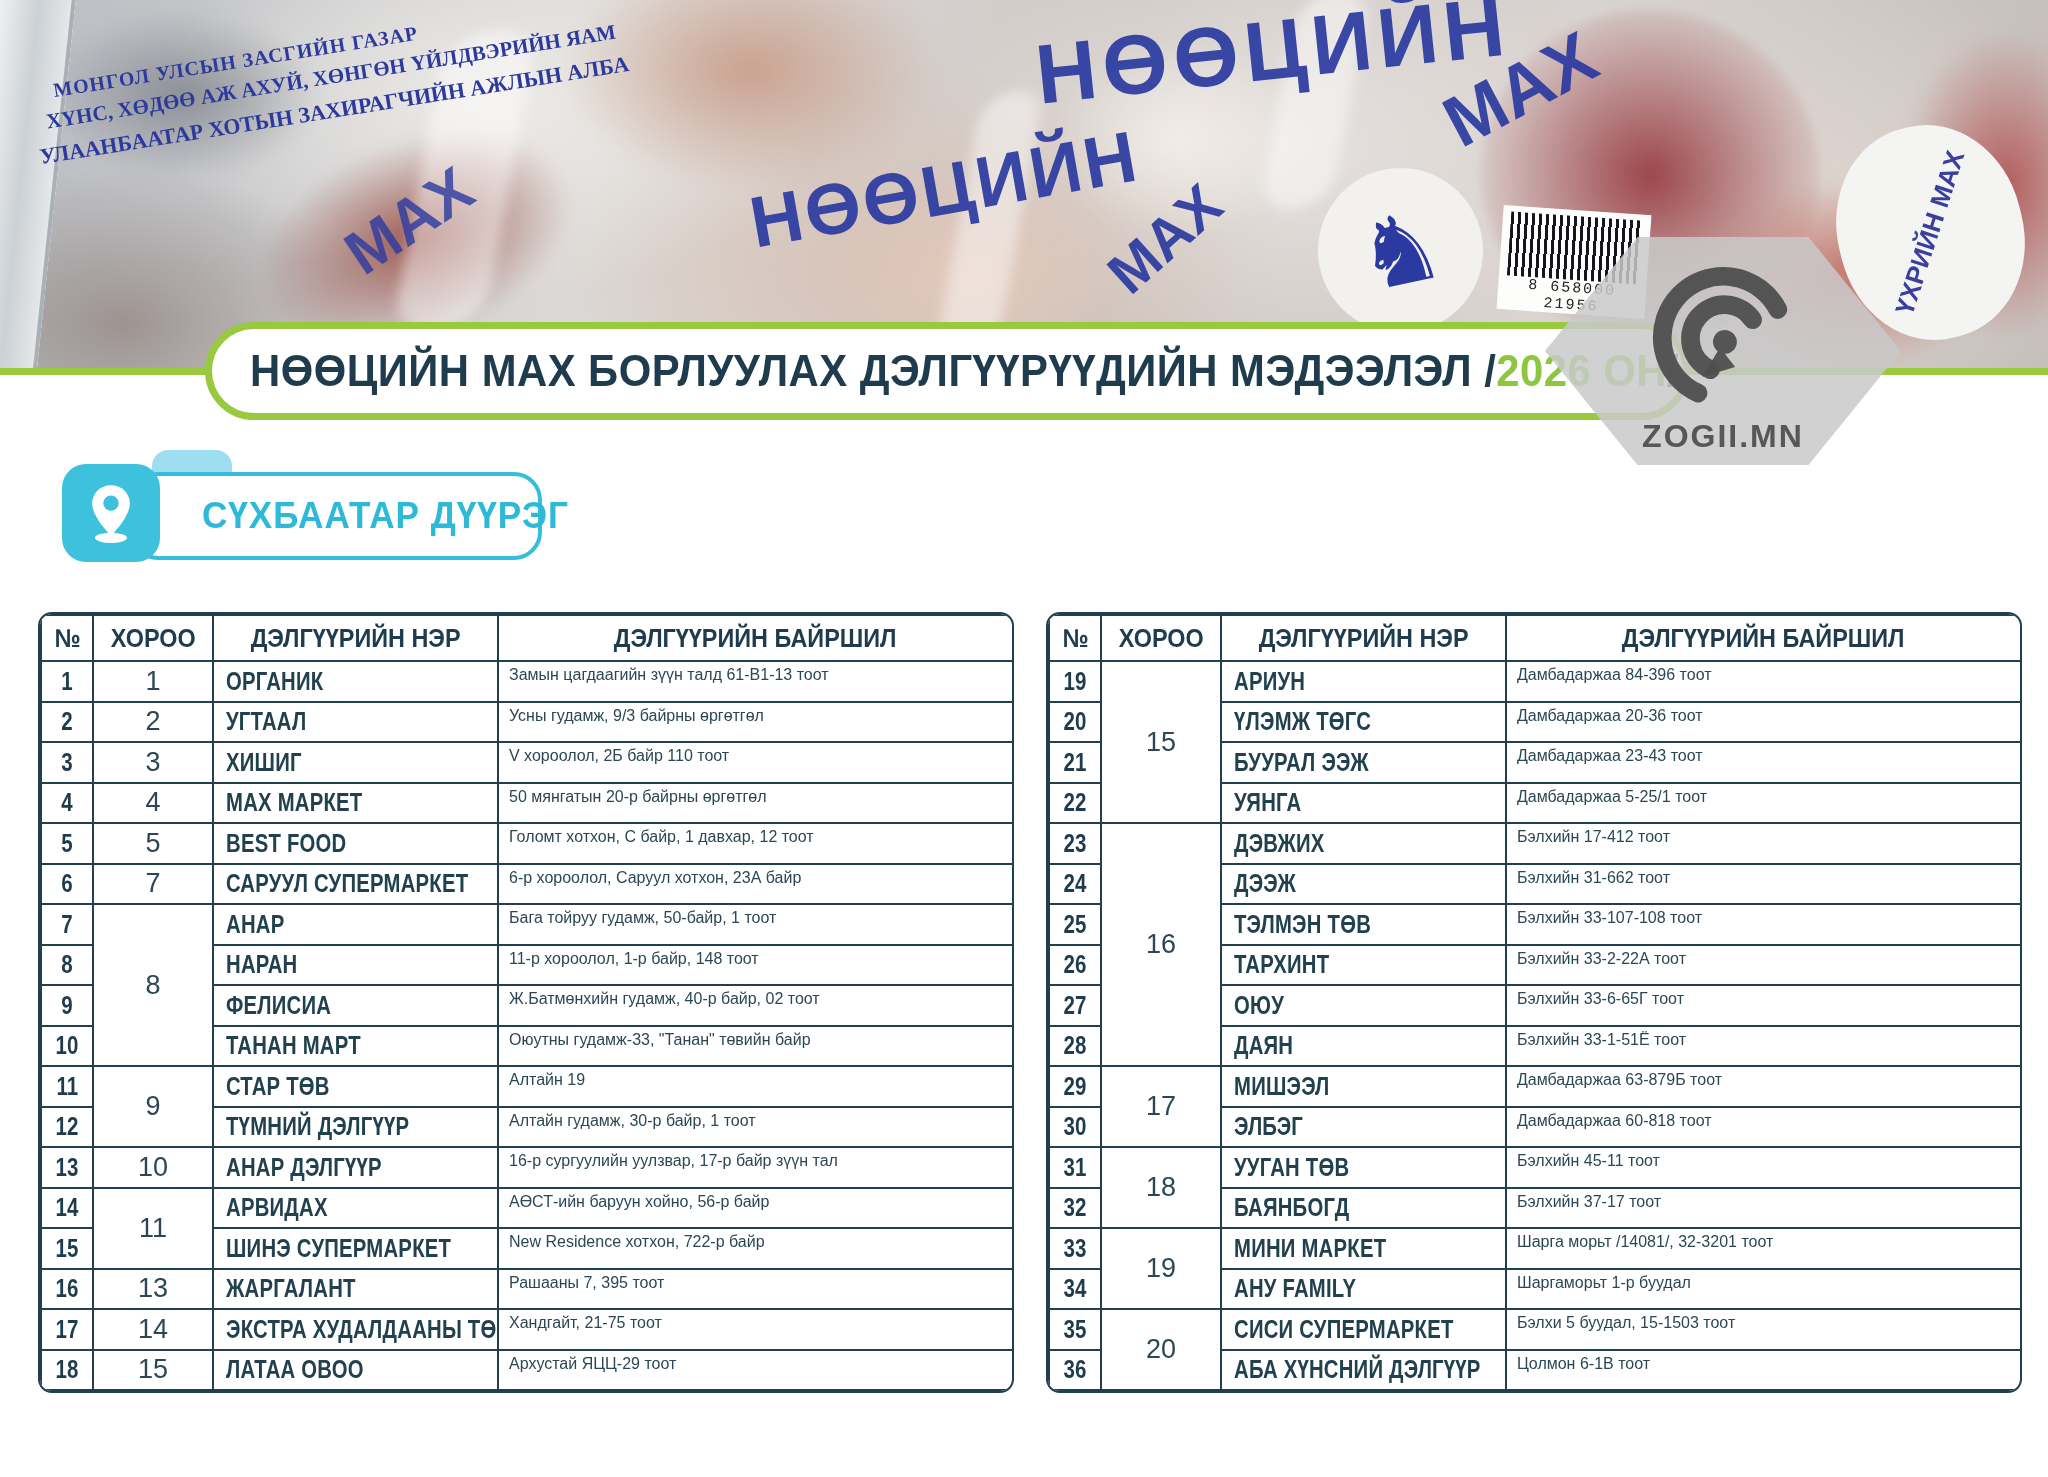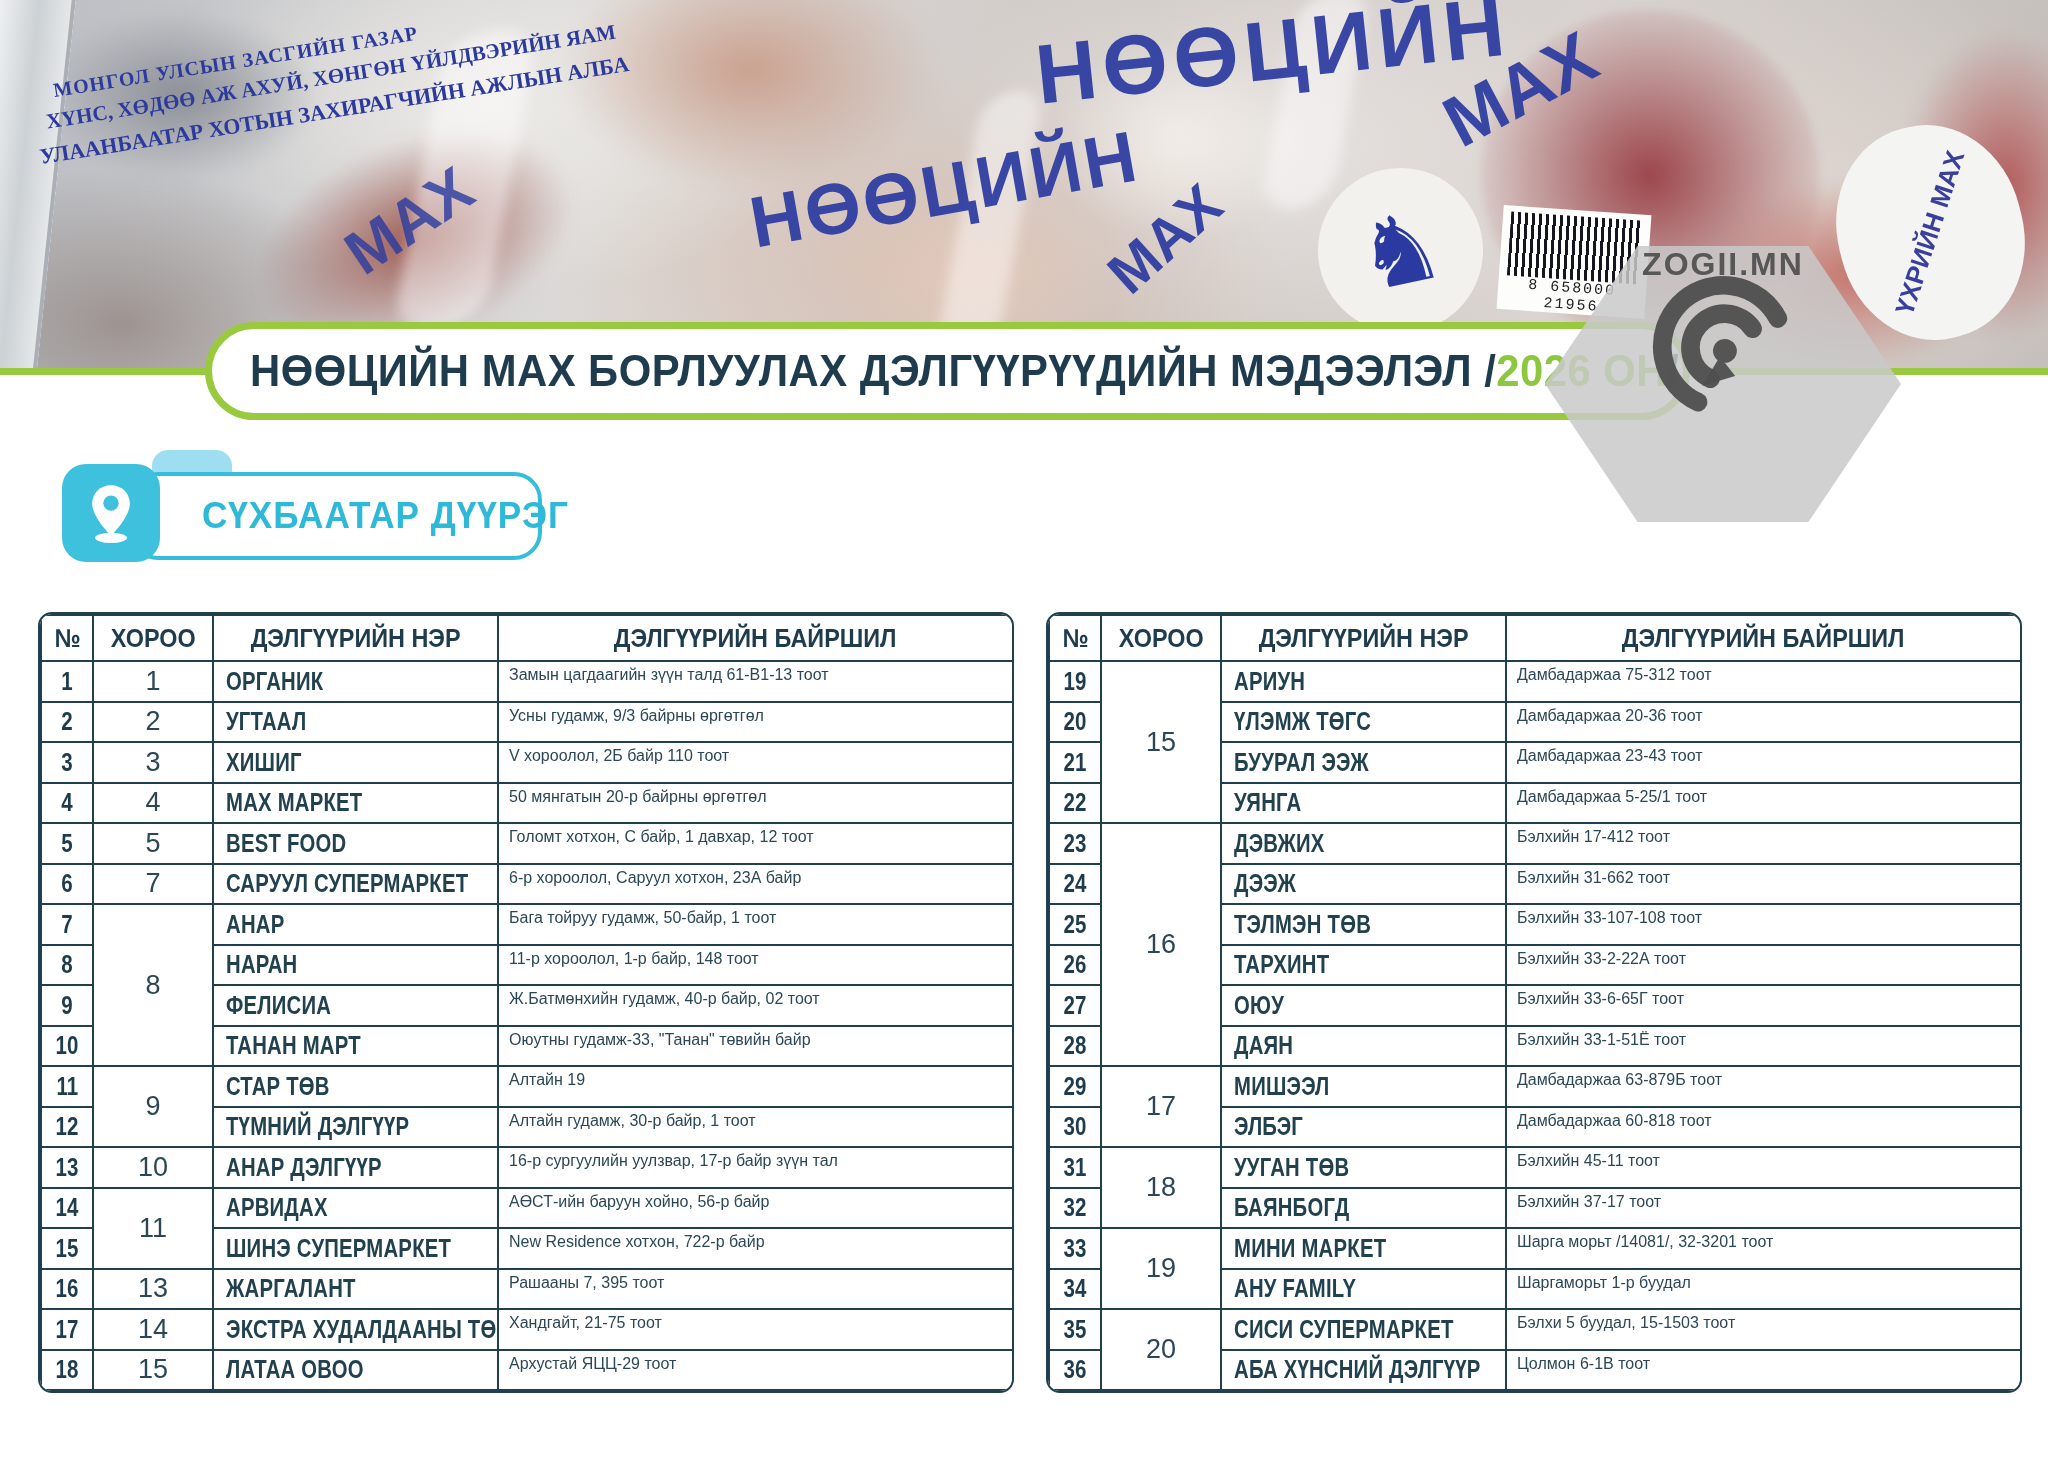--- a/index.html
+++ b/index.html
@@ -57,24 +57,24 @@
   
   .banner{position:absolute;left:205px;top:322px;width:1485px;height:98px;box-sizing:border-box;
     background:#fff;border:7px solid #98c93f;border-radius:52px;z-index:5;
     display:flex;align-items:center;padding-left:38px;}
   .banner-inner{display:inline-block;transform:scaleX(.93);transform-origin:left center;
     font-weight:800;font-size:45px;letter-spacing:.5px;white-space:pre;color:#1e3c4d;}
   .banner-inner .green{color:#8dc63f;}
   .banner-inner .slash{color:#1e3c4d;font-weight:800;}
 
   
-  .hex{position:absolute;left:1545px;top:246px;width:356px;height:276px;z-index:6;
+  .hex{position:absolute;left:1545px;top:237px;width:356px;height:228px;z-index:6;
     background:rgba(201,201,201,.85);
     clip-path:polygon(26% 0,74% 0,100% 50%,74% 100%,26% 100%,0 50%);
-    display:flex;flex-direction:column;align-items:center;}
+    display:flex;flex-direction:column;align-items:center;justify-content:flex-end;}
   .hex svg{position:absolute;left:88px;top:6px;}
   .hex-text{position:relative;color:#575757;font-weight:bold;font-size:32px;letter-spacing:2px;margin-bottom:10px;}
 
   
   .badge-deco{position:absolute;left:152px;top:450px;width:80px;height:46px;border-radius:16px;
     background:#9ddff0;z-index:2;}
   .badge-pill{position:absolute;left:130px;top:472px;width:412px;height:88px;box-sizing:border-box;
     background:#fff;border:4px solid #35bedb;border-radius:28px;z-index:3;
     display:flex;align-items:center;padding-left:68px;}
   .badge-pill span{color:#2eb9d8;font-weight:800;font-size:37px;letter-spacing:1px;
@@ -312,21 +312,21 @@
   <th><span class="hd">ХОРОО</span></th>
   <th><span class="hd">ДЭЛГҮҮРИЙН НЭР</span></th>
   <th><span class="hd">ДЭЛГҮҮРИЙН БАЙРШИЛ</span></th>
 </tr>
 </thead>
 <tbody>
 <tr>
           <td class="no"><span class="num">19</span></td>
           <td class="kh" rowspan="4">15</td>
           <td class="nmtd"><span class="nm">АРИУН</span></td>
-          <td class="ad">Дамбадаржаа 75-312 тоот</td>
+          <td class="ad">Дамбадаржаа 84-396 тоот</td>
         </tr>
 <tr>
           <td class="no"><span class="num">20</span></td>
           <td class="nmtd"><span class="nm">ҮЛЭМЖ ТӨГС</span></td>
           <td class="ad">Дамбадаржаа 20-36 тоот</td>
         </tr>
 <tr>
           <td class="no"><span class="num">21</span></td>
           <td class="nmtd"><span class="nm">БУУРАЛ ЭЭЖ</span></td>
           <td class="ad">Дамбадаржаа 23-43 тоот</td>

